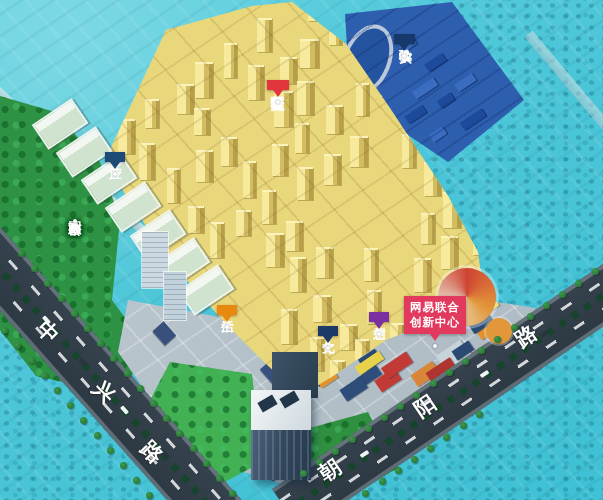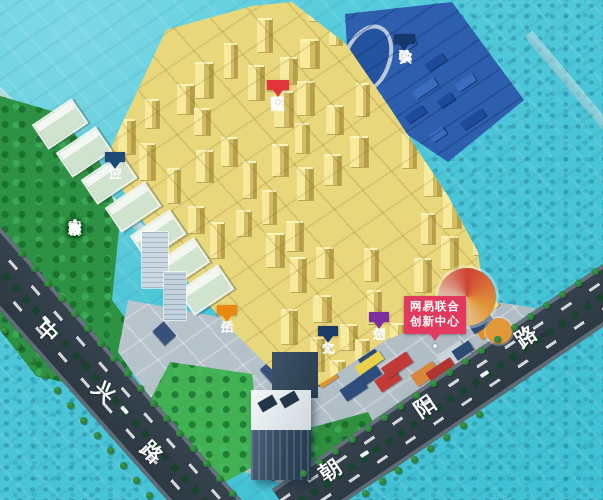--- a/index.html
+++ b/index.html
@@ -395,21 +395,21 @@
     <div class="dot"></div>
   </div>
 
   <div class="zl vert fs12" style="left:369px;top:312px;">
     <div class="box" style="background-color: rgb(124, 47, 160);">创意</div>
     <div class="tri" style="border-top-color: rgb(124, 47, 160);"></div>
     <div class="dot"></div>
   </div>
 
   <div class="zl innov" style="left:404px;top:296px;">
-    <div class="box" style="background-color: rgb(225, 58, 94); font-family: Liberation Mono, monospace;">
+    <div class="box" style="background-color: rgb(225, 58, 94);">
       <div>网易联合</div>
       <div>创新中心</div>
     </div>
     <div class="tri" style="border-top-color: rgb(225, 58, 94);"></div>
     <div class="dot"></div>
   </div>
 
 </div>
 
 </body></html>

